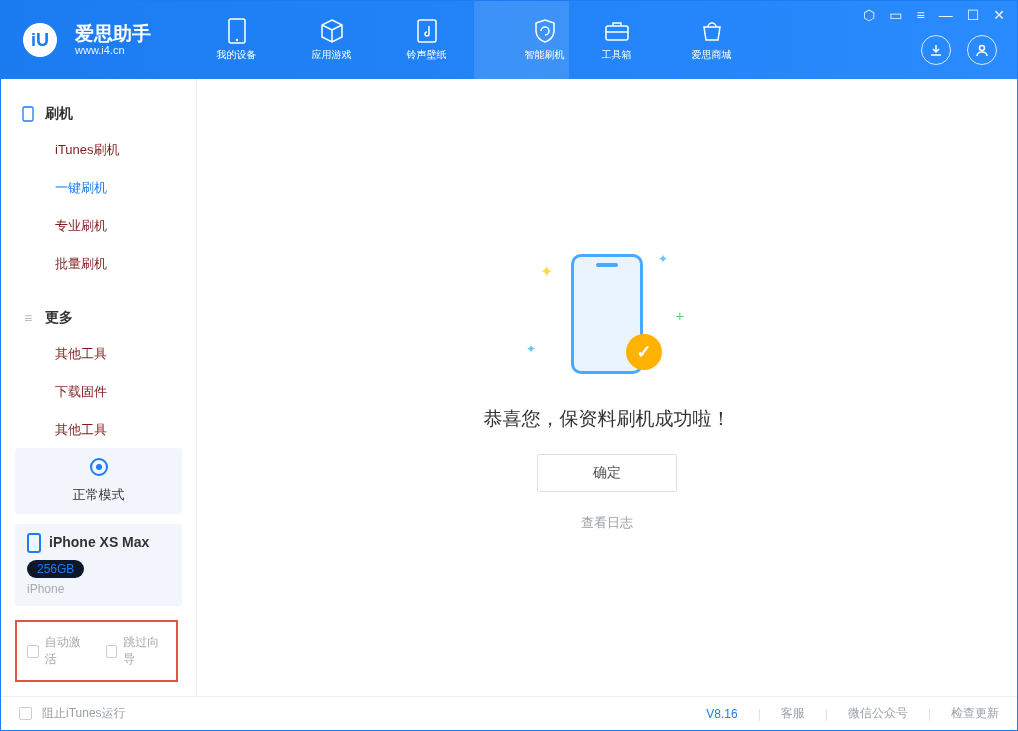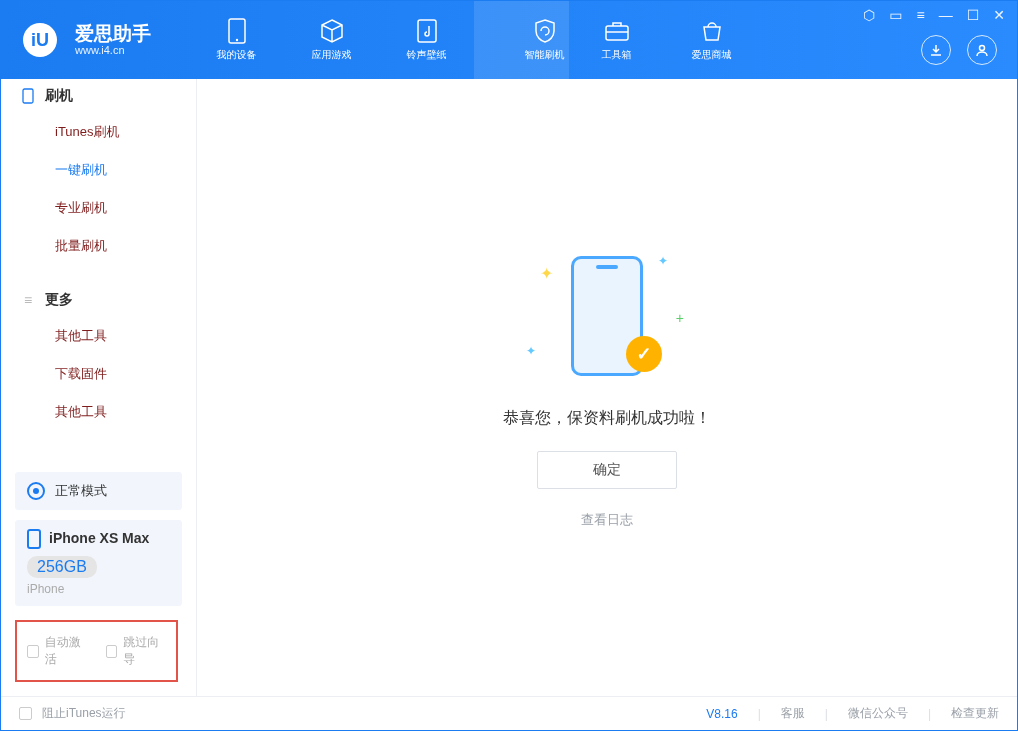--- a/index.html
+++ b/index.html
@@ -20,54 +20,54 @@
 .tab .icon-slot { height: 26px; display: flex; align-items: center; justify-content: center; }
 
 .win-controls-top { position: absolute; top: 6px; right: 12px; display: flex; gap: 14px; font-size: 14px; opacity: .9; }
 .win-controls-top span { cursor: pointer; }
 .header-actions { position: absolute; right: 20px; bottom: 14px; display: flex; gap: 16px; }
 .circle-btn { width: 30px; height: 30px; border: 1.5px solid rgba(255,255,255,.8); border-radius: 50%; display: flex; align-items: center; justify-content: center; color: #fff; cursor: pointer; }
 
 
 .body { flex: 1; display: flex; min-height: 0; }
 .sidebar { width: 196px; border-right: 1px solid #eceef3; display: flex; flex-direction: column; }
-.side-scroll { flex: 1; overflow: auto; }
+.side-scroll { flex: 1; padding-top: 18px; overflow: auto; }
 .group-head { display: flex; align-items: center; gap: 10px; padding: 0 20px; height: 34px; color: #333; font-size: 14px; font-weight: bold; }
 .group-head .ghead-icon { width: 14px; display:flex; justify-content:center; }
 .side-item { padding-left: 54px; height: 38px; line-height: 38px; font-size: 13px; color: #7f1d1d; cursor: pointer; }
 .side-item.active { color: #1b7bf1; }
 .group-gap { height: 18px; }
 
 .device-boxes { padding: 0 14px 14px 14px; display: flex; flex-direction: column; gap: 10px; }
-.dev-card { background: #f2f6fc; border-radius: 3px; padding: 10px 12px; font-size: 13px; color: #333; display: flex; align-items: center; gap: 10px; }
+.dev-card { background: #f2f6fc; border-radius: 3px; padding: 10px 12px; font-size: 13px; color: #333; display: flex; align-items: center; gap: 10px; flex-direction: column; }
 .dev-card .dev-ic { width: 18px; height: 18px; border: 2px solid #1b7bf1; border-radius: 50%; position: relative; }
 .dev-card .dev-ic::after { content:""; position:absolute; width:6px; height:6px; background:#1b7bf1; border-radius:50%; top:4px; left:4px; }
 .dev-card2 { background: #f2f6fc; border-radius: 3px; padding: 10px 12px; font-size: 13px; }
 .dev-card2 .dname { color:#333; font-weight:bold; font-size:14px; }
-.dev-card2 .badge { display:inline-block; margin-top:6px; background:#e5e5e5; color:#1b7bf1; padding:2px 10px; border-radius:10px; font-size:16px; }
+.dev-card2 .badge { display:inline-block; margin-top:6px; background:#0f172a; color:#1b7bf1; padding:2px 10px; border-radius:10px; font-size:12px; }
 .dev-card2 .dsub { color:#aaa; font-size:12px; margin-top:4px; }
 .dev-phone-ic { display:inline-flex; width:14px; height:20px; border:2px solid #1b7bf1; border-radius:3px; margin-right:8px; vertical-align:middle; position:relative; top:-1px; }
 
 .highlight-box { margin: 0 18px 14px 14px; border: 2px solid #e2544a; padding: 12px 10px; display:flex; gap:18px; align-items:center; }
 .chk { display:flex; align-items:center; gap:6px; font-size:12px; color:#aaa; cursor:pointer; }
 .chk .box { width:13px; height:13px; border:1px solid #ccc; border-radius:2px; }
 
 
 .main { flex: 1; display:flex; align-items:center; justify-content:center; position:relative; }
 .success { display:flex; flex-direction:column; align-items:center; gap:22px; }
 .illus { width:170px; height:140px; position:relative; display:flex; align-items:center; justify-content:center; }
 .phone { width:72px; height:120px; border:3px solid #4aa9ff; border-radius:10px; background:#eaf4ff; position:relative; }
 .phone::before { content:""; position:absolute; top:6px; left:50%; transform:translateX(-50%); width:22px; height:4px; background:#4aa9ff; border-radius:2px; }
 .check { position:absolute; right:30px; bottom:14px; width:36px; height:36px; background:#ffb300; border-radius:50%; display:flex; align-items:center; justify-content:center; color:#fff; font-size:18px; font-weight:bold; }
 .sparkle { position:absolute; color:#ffd84a; font-size:16px; }
 .sp1 { top:18px; left:18px; }
 .sp2 { bottom:28px; left:4px; color:#63c9ff; font-size:12px; }
 .sp3 { top:8px; right:24px; color:#63c9ff; font-size:12px; }
 .sp4 { right:8px; bottom:60px; color:#5ad06a; font-size:14px; }
-.success h2 { font-size:16px; color:#333; font-weight:normal; }
+.success h2 { font-size:19px; color:#333; font-weight:normal; }
 .ok-btn { width:140px; height:38px; border:1px solid #dcdfe6; background:#fff; color:#555; font-size:14px; cursor:pointer; border-radius:2px; }
 .log-link { color:#9aa0a8; font-size:13px; cursor:pointer; }
 
 
 .footer { height: 34px; border-top:1px solid #eceef3; display:flex; align-items:center; padding:0 18px; font-size:12px; color:#9aa0a8; gap:10px; }
 .footer .fbox { width:13px; height:13px; border:1px solid #ccc; border-radius:2px; }
 .footer .spacer { flex:1; }
 .footer .flink { cursor:pointer; }
 .footer .divider { color:#dcdfe6; margin:0 10px; }
 .ver { color:#1b7bf1; }

